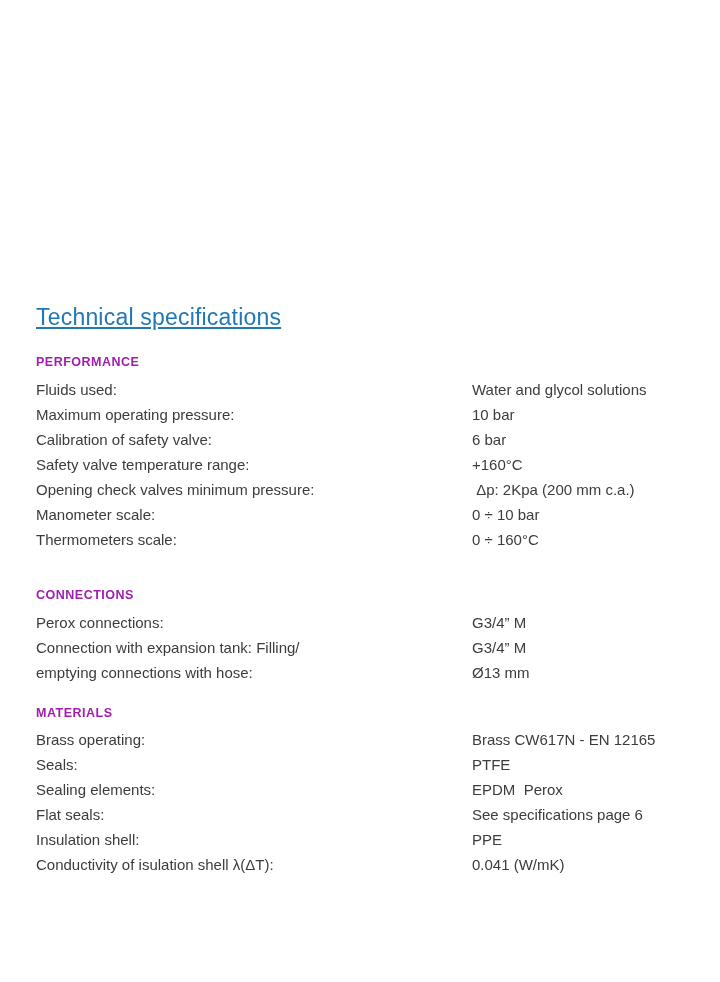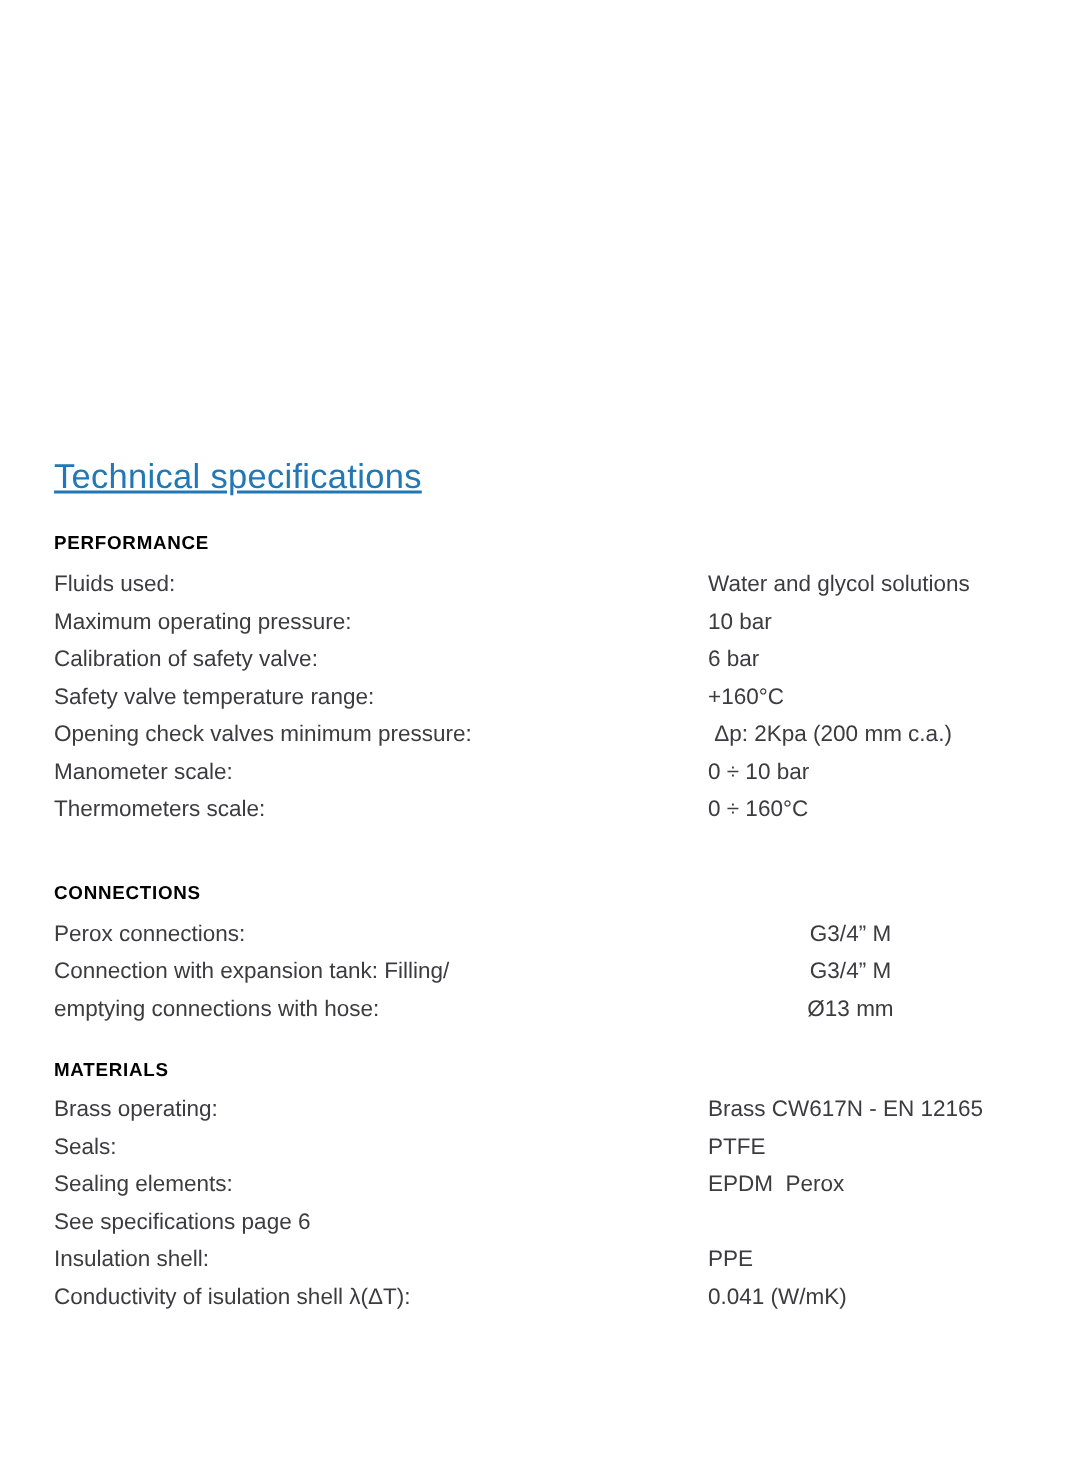--- a/index.html
+++ b/index.html
@@ -31,42 +31,42 @@
   }
   .section { margin: 0; }
   .section-performance { margin-top: 23px; }
   .section-connections { margin-top: 36px; }
   .section-materials   { margin-top: 21px; }
   .section-heading {
     margin: 0;
     font-size: 12.5px;
     line-height: 15px;
     font-weight: bold;
-    color: #000000;
+    color: #a21caf;
     letter-spacing: 0.5px;
   }
   .rows { margin-top: 7px; }
   .section-materials .rows { margin-top: 6px; }
   .spec-row {
     display: flex;
     font-size: 15px;
     line-height: 25px;
     color: #3c3c40;
   }
   .row-label {
     flex: 0 0 436px;
     white-space: pre-wrap;
   }
   .row-value {
     flex: 1 1 auto;
     white-space: pre-wrap;
   }
   .section-connections .row-value {
     flex: 0 0 190px;
-    text-align: center;
+    text-align: left;
   }
 </style>
 </head>
 <body>
 
 <div class="page">
   <div class="content">
 
     <h1 class="page-title">Technical specifications</h1>
 
@@ -131,20 +131,21 @@
         </div>
         <div class="spec-row">
           <span class="row-label">Seals:</span>
           <span class="row-value">PTFE</span>
         </div>
         <div class="spec-row">
           <span class="row-label">Sealing elements:</span>
           <span class="row-value">EPDM  Perox</span>
         </div>
         <div class="spec-row">
+          <span class="row-label">Flat seals:</span>
           <span class="row-value">See specifications page 6</span>
         </div>
         <div class="spec-row">
           <span class="row-label">Insulation shell:</span>
           <span class="row-value">PPE</span>
         </div>
         <div class="spec-row">
           <span class="row-label">Conductivity of isulation shell λ(ΔT):</span>
           <span class="row-value">0.041 (W/mK)</span>
         </div>

